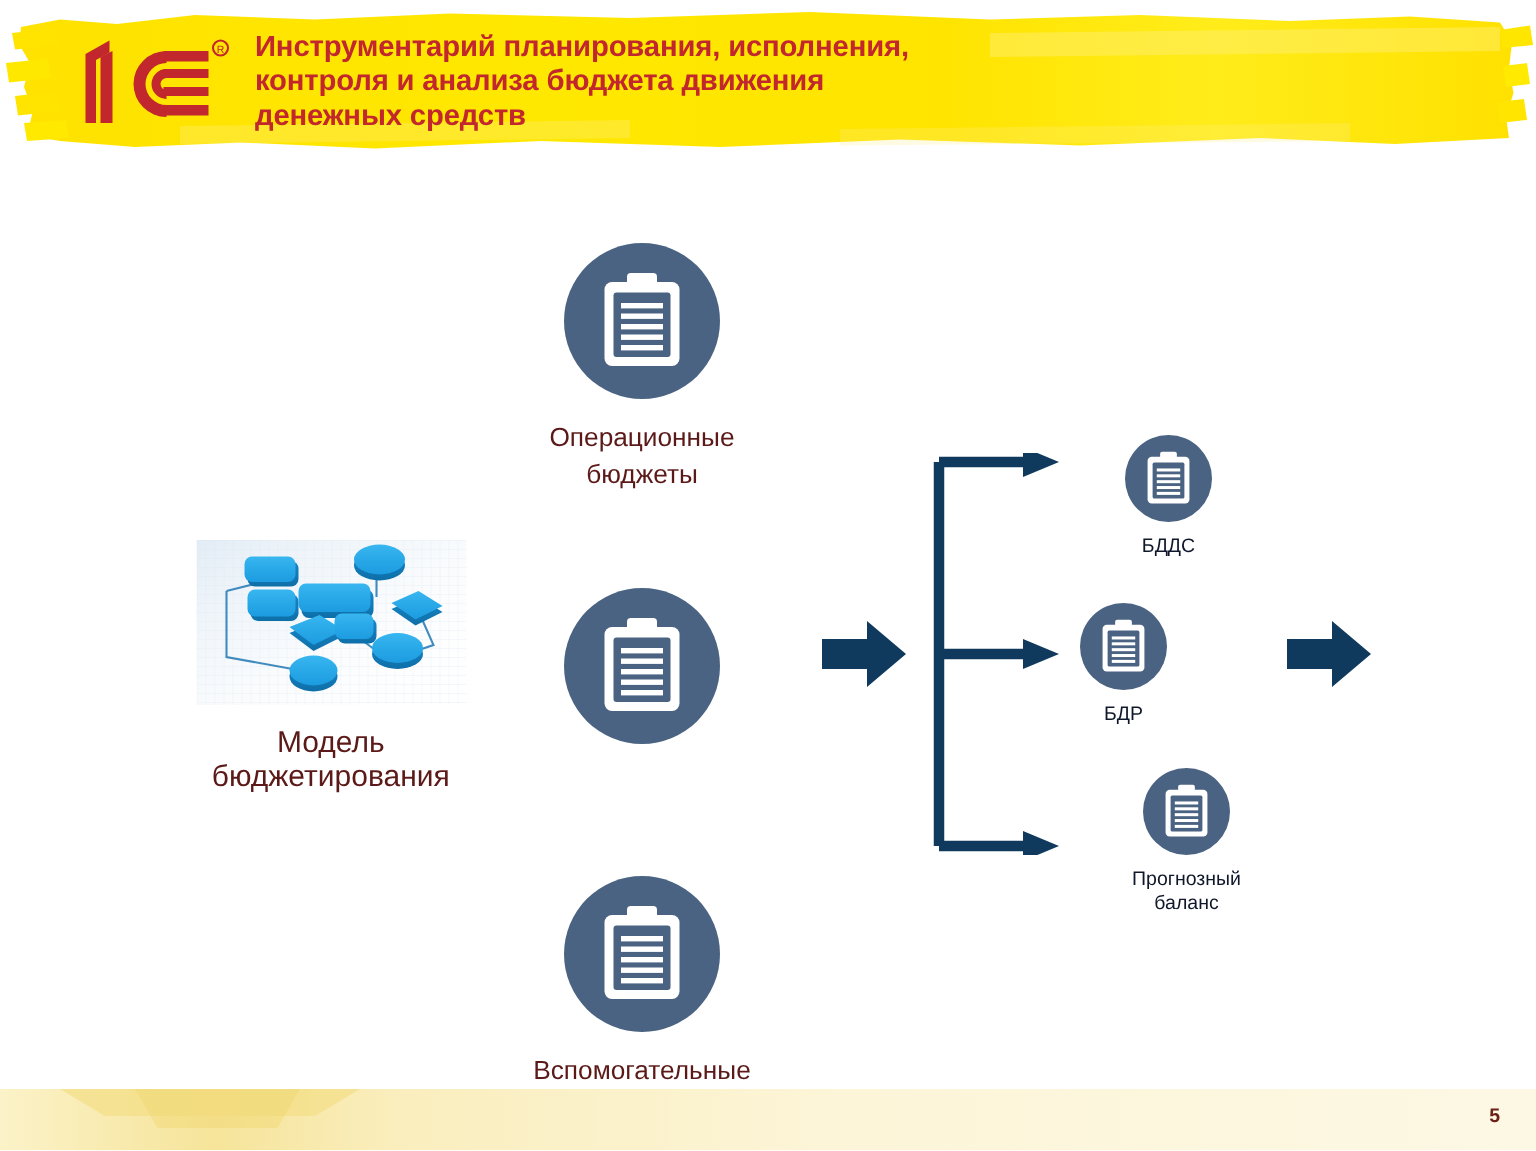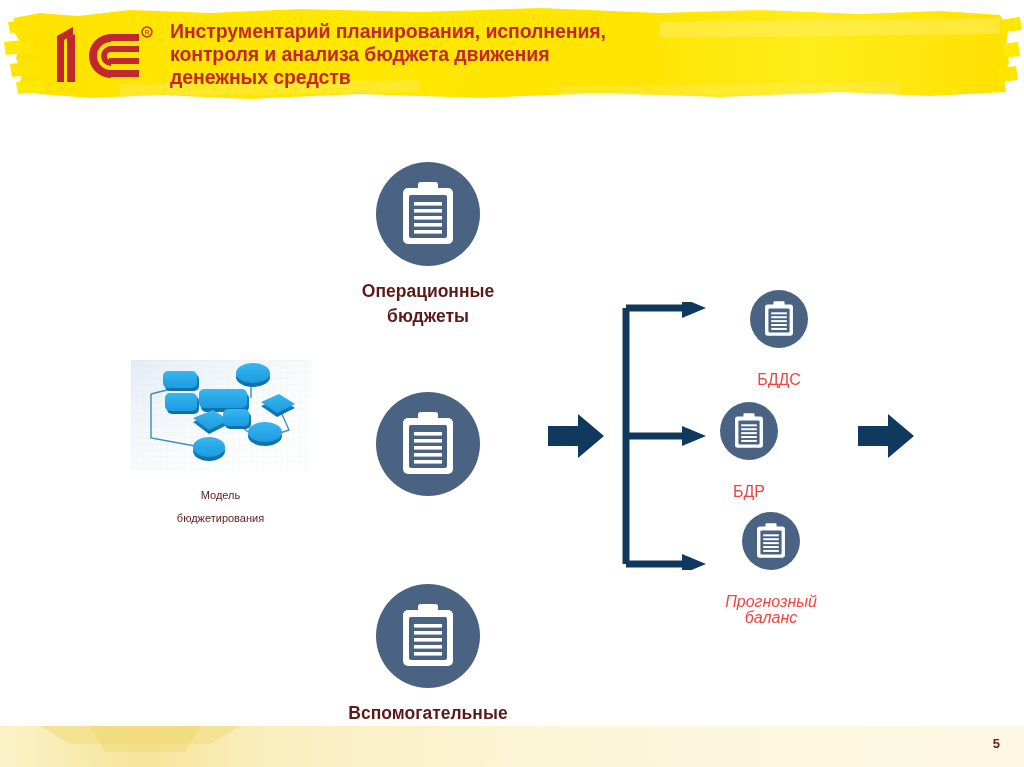--- a/index.html
+++ b/index.html
@@ -77,21 +77,21 @@
   }
   #model-image {
     width: 180px;
     height: 110px;
     margin: 0 auto;
     display: block;
   }
   #model-label {
     margin-top: 14px;
     color: #5B1A18;
-    font-size: 11px;
+    font-size: 20px;
     line-height: 23px;
     white-space: pre-line;
   }
 
   
   .big-node {
     position: absolute;
     width: 240px;
     text-align: center;
   }
@@ -100,48 +100,47 @@
     height: 104px;
     margin: 0 auto;
     display: block;
   }
   .big-label {
     margin-top: 13px;
     color: #5B1A18;
     font-size: 17.5px;
     line-height: 25px;
     white-space: pre-line;
-    font-weight: bold;
   }
   #node-operational { left: 308px; top: 50px; }
   #node-master      { left: 308px; top: 280px; }
   #node-auxiliary   { left: 308px; top: 472px; text-align: center; }
 
   
   .small-node {
     position: absolute;
     width: 150px;
     text-align: center;
   }
   .small-circle {
     width: 58px;
     height: 58px;
     margin: 0 auto;
     display: block;
   }
   .small-label {
-    margin-top: 24px;
-    color: #ef4444;
-    font-size: 16px;
+    margin-top: 8px;
+    color: #0f172a;
+    font-size: 13px;
     line-height: 16px;
     white-space: pre-line;
   }
   #node-bdds    { left: 704px; top: 178px; }
   #node-bdr     { left: 674px; top: 290px; }
-  #node-balance { left: 696px; top: 400px; font-style: italic; }
+  #node-balance { left: 716px; top: 400px; }
 
   
   #connector-left {
     position: absolute;
     left: 548px;
     top: 300px;
     width: 56px;
     height: 48px;
   }
   #connector-bracket {

